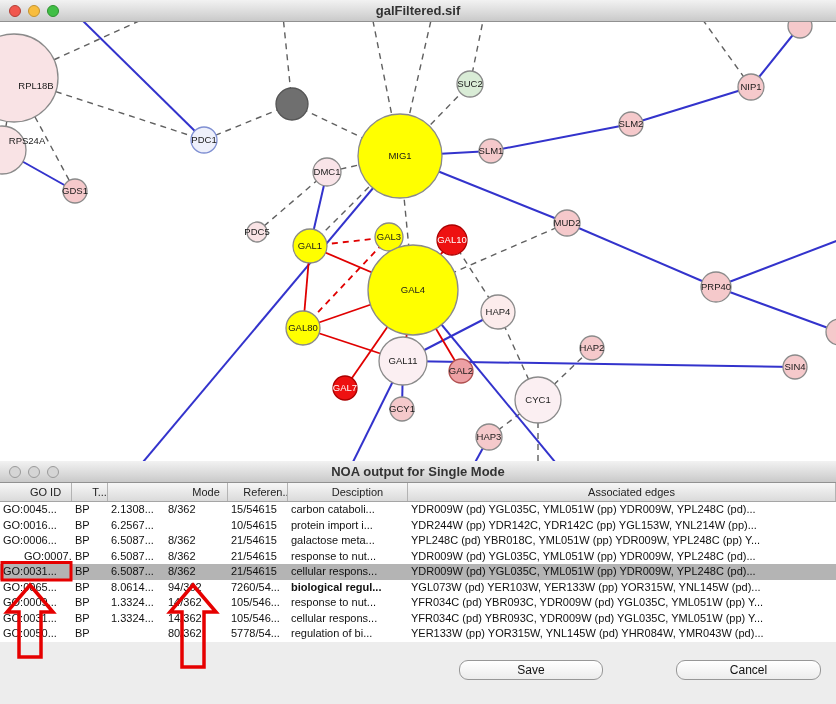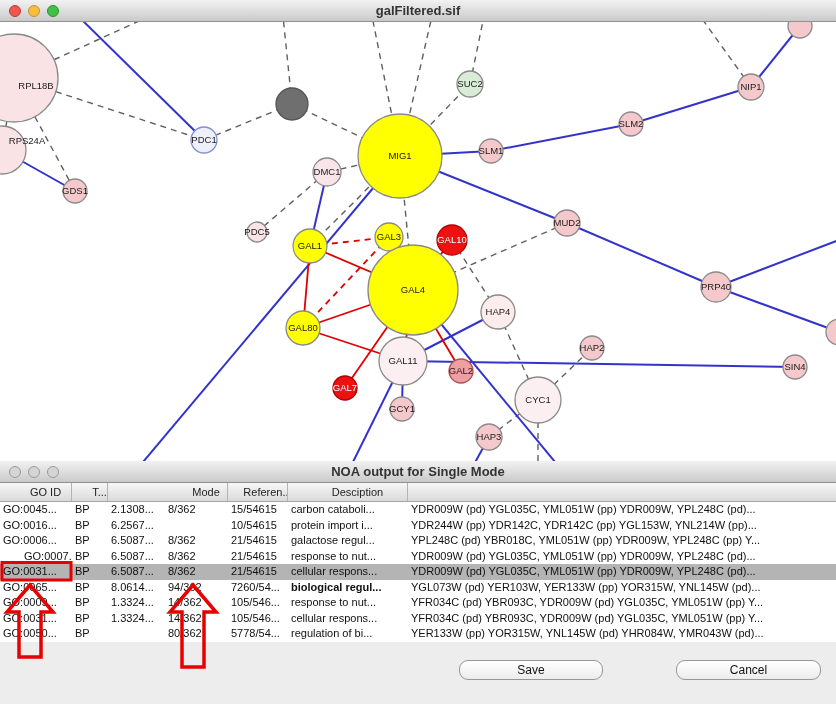--- a/index.html
+++ b/index.html
@@ -170,20 +170,21 @@
     </div>
     <div class="title">NOA output for Single Mode</div>
   </div>
   <div id="table-header">
       <div class="th" style="width: 72px;">GO ID</div>
       <div class="th" style="width: 36px;">T...</div>
       <div class="th" style="width: 57px; margin-top: 33px;">P-value</div>
       <div class="th" style="width: 63px;">Mode</div>
       <div class="th" style="width: 60px;">Referen...</div>
       <div class="th" style="width: 120px;">Desciption</div>
+      <div class="th" style="width: 428px;">Associated edges</div>
     </div>
   <div id="table-body">
       <div class="tr">
         <div class="td" style="width: 72px;">GO:0045...</div>
         <div class="td" style="width: 36px;">BP</div>
         <div class="td" style="width: 57px;">2.1308...</div>
         <div class="td" style="width: 63px;">8/362</div>
         <div class="td" style="width: 60px;">15/54615</div>
         <div class="td" style="width: 120px;">carbon cataboli...</div>
         <div class="td" style="width: 428px;">YDR009W (pd) YGL035C, YML051W (pp) YDR009W, YPL248C (pd)...</div>
@@ -196,21 +197,21 @@
         <div class="td" style="width: 60px;">10/54615</div>
         <div class="td" style="width: 120px;">protein import i...</div>
         <div class="td" style="width: 428px;">YDR244W (pp) YDR142C, YDR142C (pp) YGL153W, YNL214W (pp)...</div>
       </div>
       <div class="tr">
         <div class="td" style="width: 72px;">GO:0006...</div>
         <div class="td" style="width: 36px;">BP</div>
         <div class="td" style="width: 57px;">6.5087...</div>
         <div class="td" style="width: 63px;">8/362</div>
         <div class="td" style="width: 60px;">21/54615</div>
-        <div class="td" style="width: 120px;">galactose regul...</div>
+        <div class="td" style="width: 120px;">galactose meta...</div>
         <div class="td" style="width: 428px;">YPL248C (pd) YBR018C, YML051W (pp) YDR009W, YPL248C (pp) Y...</div>
       </div>
       <div class="tr">
         <div class="td" style="width: 72px; padding-left: 24px;">GO:0007...</div>
         <div class="td" style="width: 36px;">BP</div>
         <div class="td" style="width: 57px;">6.5087...</div>
         <div class="td" style="width: 63px;">8/362</div>
         <div class="td" style="width: 60px;">21/54615</div>
         <div class="td" style="width: 120px;">response to nut...</div>
         <div class="td" style="width: 428px;">YDR009W (pd) YGL035C, YML051W (pp) YDR009W, YPL248C (pd)...</div>

